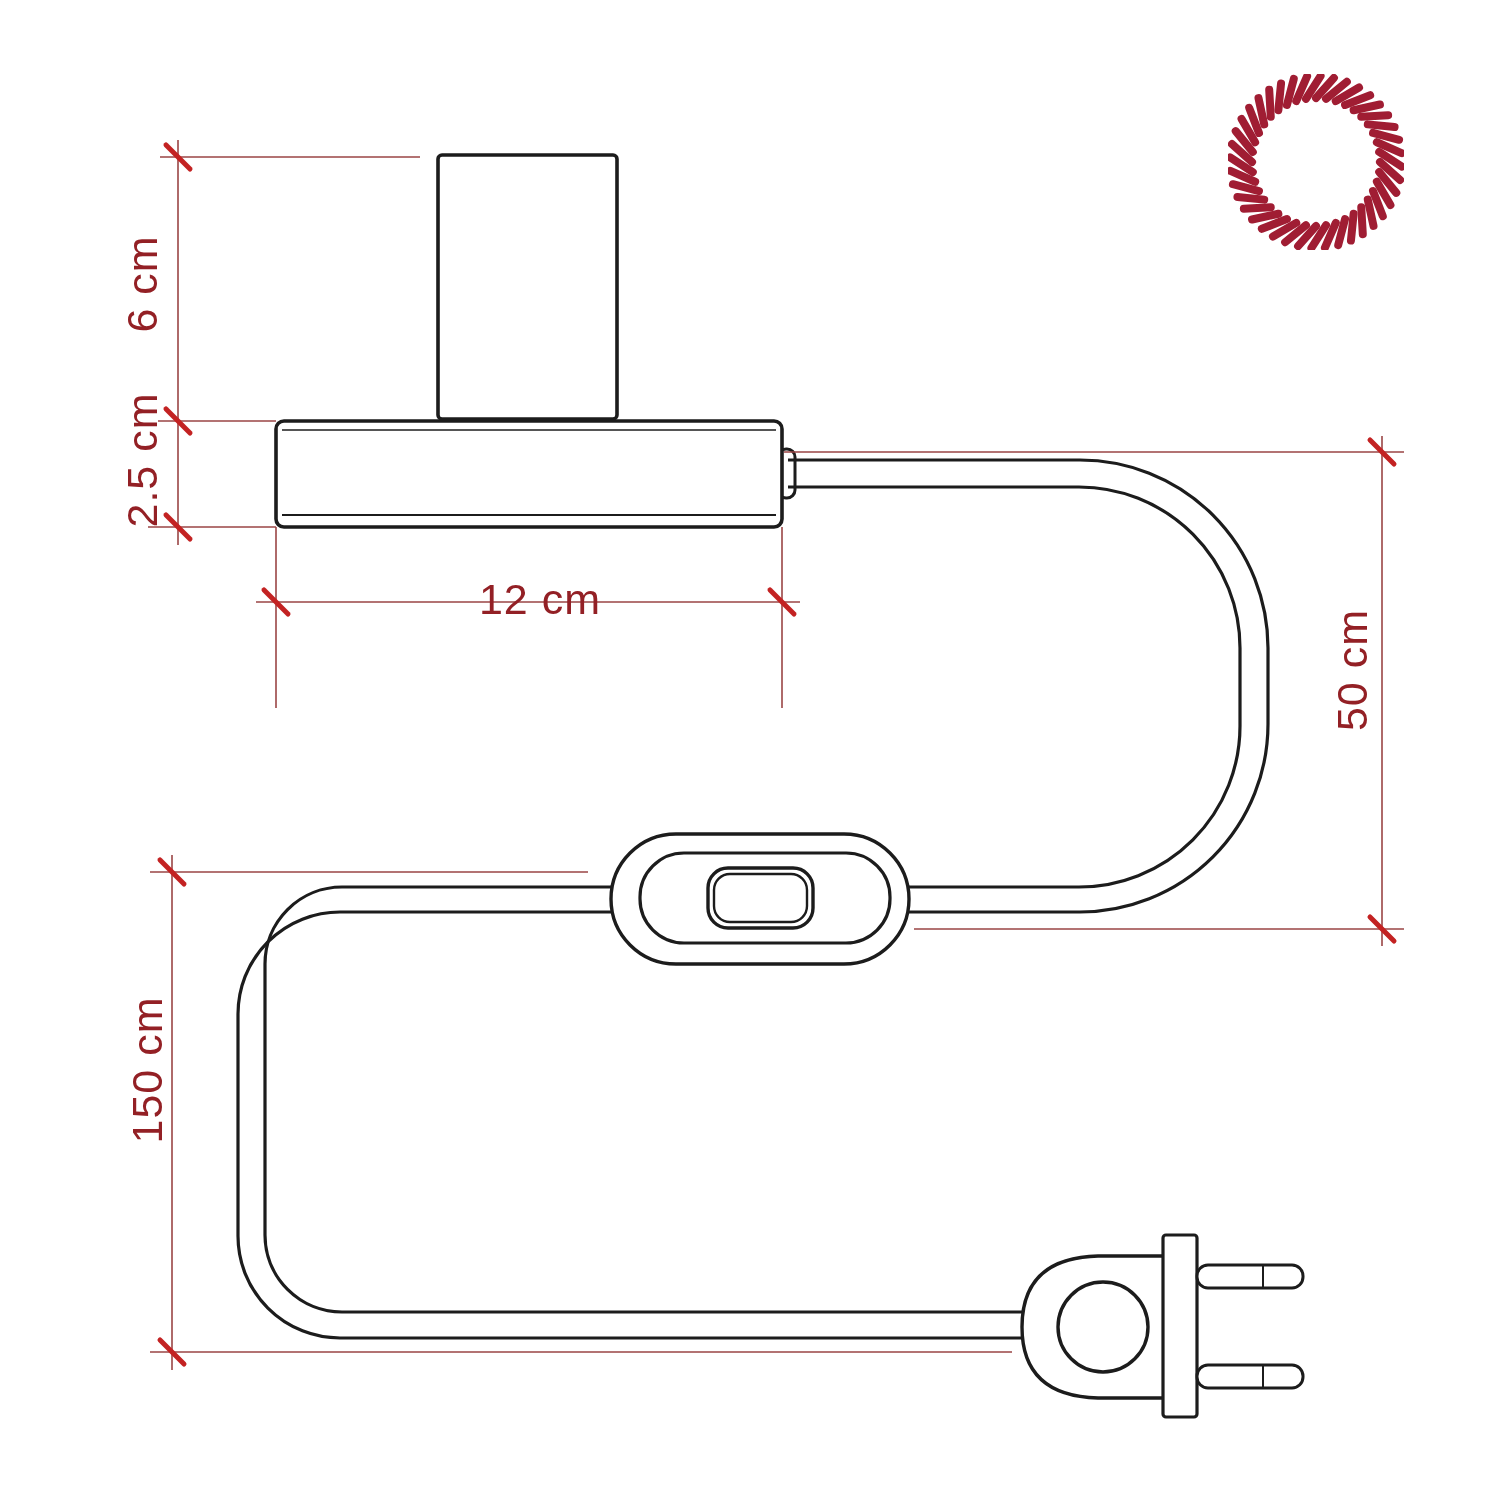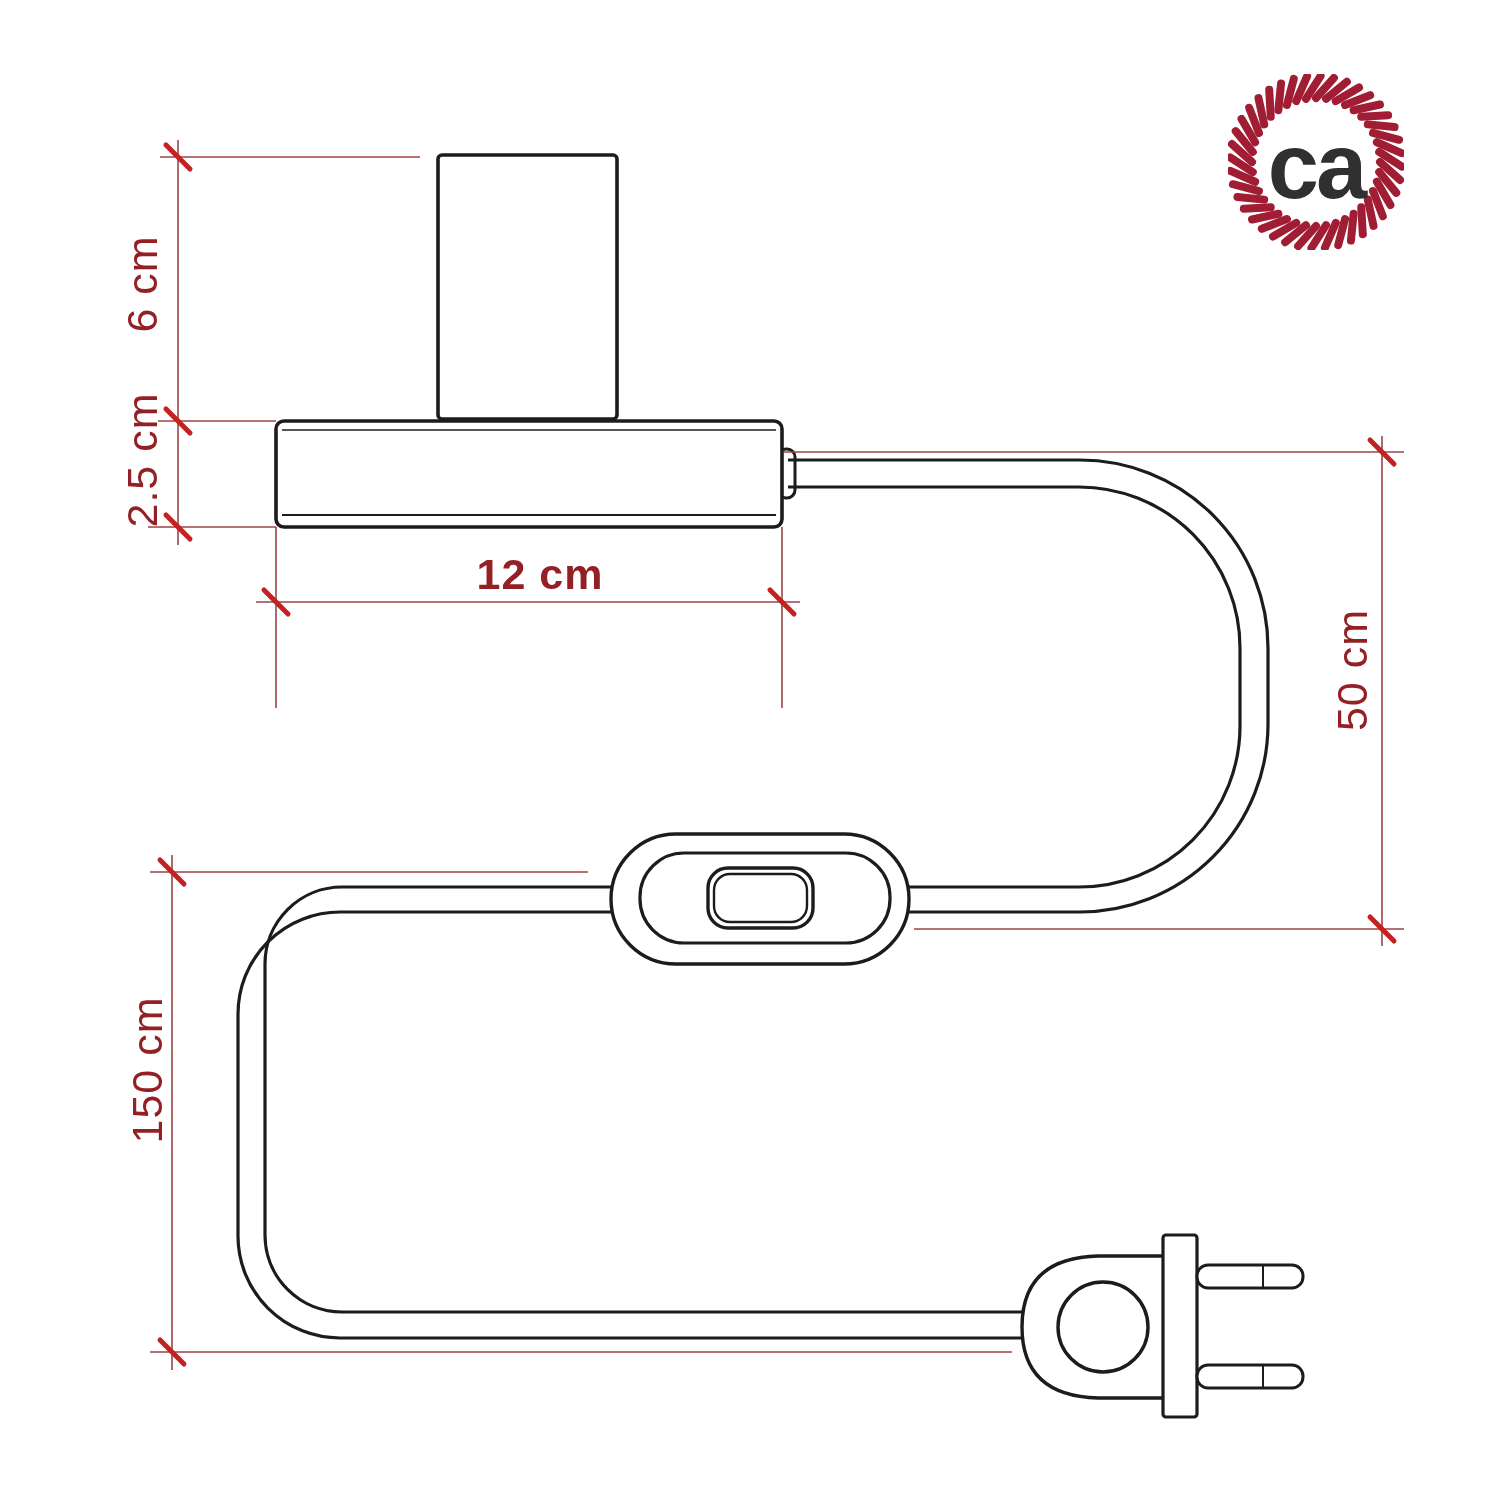--- a/index.html
+++ b/index.html
@@ -102,21 +102,21 @@
       <line x1="1370" y1="917" x2="1394" y2="941"></line>
       <line x1="160" y1="860" x2="184" y2="884"></line>
       <line x1="160" y1="1340" x2="184" y2="1364"></line>
     </g>
   </svg>
 
   <div class="dim-label vertical" style="left:142px;top:284px;">6 cm</div>
 
   <div class="dim-label vertical" style="left:142px;top:460px;">2.5 cm</div>
 
-  <div class="dim-label" style="left:540px;top:574px;font-weight:bold;">12 cm</div>
+  <div class="dim-label" style="left:540px;top:599px;">12 cm</div>
 
   <div class="dim-label vertical" style="left:1352px;top:670px;">50 cm</div>
 
   <div class="dim-label vertical" style="left:147px;top:1070px;">150 cm</div>
 
   <div id="logo">
     <svg width="176" height="176" viewBox="0 0 176 176" xmlns="http://www.w3.org/2000/svg">
       <g id="rope-ring">
           <line x1="152.00" y1="88.00" x2="172.11" y2="105.93" stroke="#a01d33" stroke-width="8" stroke-linecap="round"></line>
           <line x1="151.21" y1="98.01" x2="168.27" y2="118.86" stroke="#a01d33" stroke-width="8" stroke-linecap="round"></line>
@@ -153,16 +153,15 @@
           <line x1="107.78" y1="27.13" x2="131.04" y2="13.55" stroke="#a01d33" stroke-width="8" stroke-linecap="round"></line>
           <line x1="117.06" y1="30.98" x2="142.16" y2="21.20" stroke="#a01d33" stroke-width="8" stroke-linecap="round"></line>
           <line x1="125.62" y1="36.22" x2="151.94" y2="30.49" stroke="#a01d33" stroke-width="8" stroke-linecap="round"></line>
           <line x1="133.25" y1="42.75" x2="160.15" y2="41.20" stroke="#a01d33" stroke-width="8" stroke-linecap="round"></line>
           <line x1="139.78" y1="50.38" x2="166.58" y2="53.06" stroke="#a01d33" stroke-width="8" stroke-linecap="round"></line>
           <line x1="145.02" y1="58.94" x2="171.08" y2="65.79" stroke="#a01d33" stroke-width="8" stroke-linecap="round"></line>
           <line x1="148.87" y1="68.22" x2="173.53" y2="79.06" stroke="#a01d33" stroke-width="8" stroke-linecap="round"></line>
           <line x1="151.21" y1="77.99" x2="173.88" y2="92.55" stroke="#a01d33" stroke-width="8" stroke-linecap="round"></line>
         </g>
     </svg>
-    <span id="logo-text">ca</span>
   </div>
 
 </div>
 
 </body></html>

